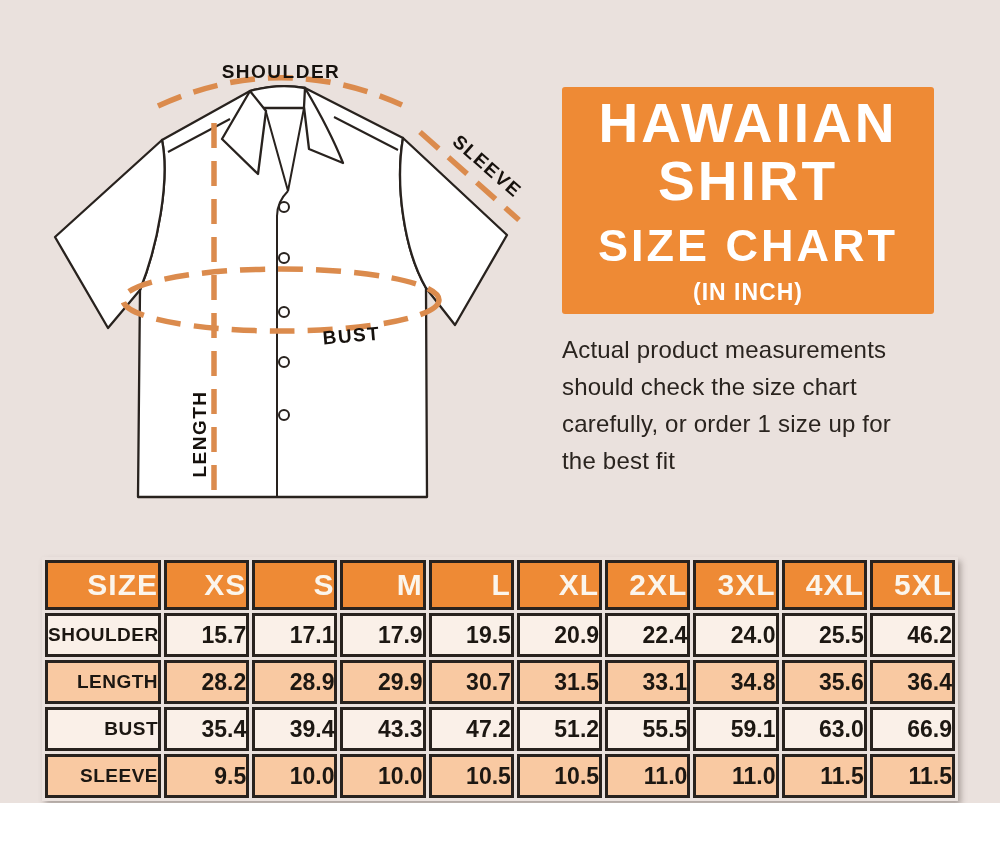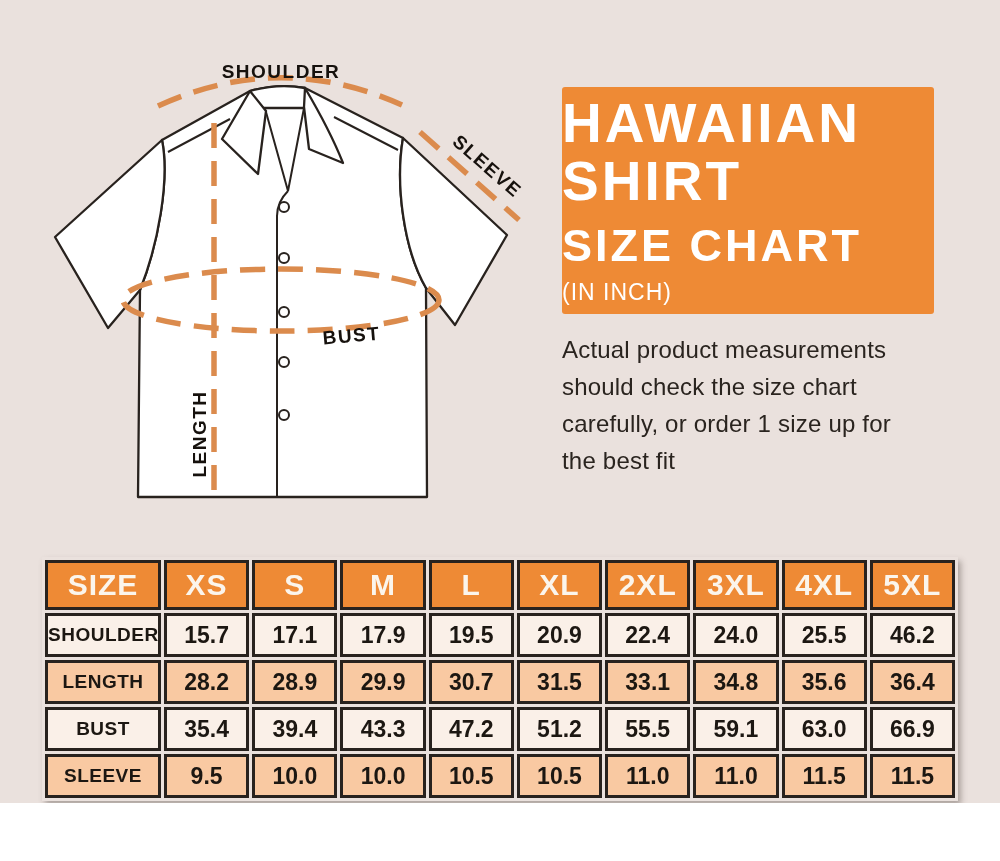--- a/index.html
+++ b/index.html
@@ -16,37 +16,37 @@
   .seam    { fill:none; stroke:var(--line,#2E2823); stroke-width:2; stroke-linejoin:round; }
   .button  { fill:#FFFFFF; stroke:var(--line,#2E2823); stroke-width:2; }
   .dash    { fill:none; stroke:var(--dash,#DB8B4D); stroke-width:5.5; stroke-dasharray:25 13; }
   .diagram-label { font-family:"Liberation Sans",sans-serif; font-weight:700; font-size:19px;
                    letter-spacing:1.5px; fill:#16110D; }
 
   
   .panel { position:absolute; left:562px; top:87px; width:380px; }
   .title-box {
     width:372px; height:227px; background:var(--accent,#EE8A35); border-radius:3px;
-    display:flex; flex-direction:column; justify-content:center; align-items:flex-start;
+    display:flex; flex-direction:column; justify-content:center; align-items:center;
     color:#FFFFFF; text-align:center;
   }
   .title-main { font-size:55px; font-weight:700; letter-spacing:3px; line-height:1.05; }
   .title-sub  { font-size:45px; font-weight:700; letter-spacing:3px; margin-top:10px; }
-  .title-unit { font-size:23px; font-weight:400; letter-spacing:1px; margin-top:7px; }
+  .title-unit { font-size:23px; font-weight:700; letter-spacing:1px; margin-top:7px; }
   .note { margin-top:17px; font-size:24px; line-height:37px; color:#2A241F; letter-spacing:0.2px; }
 
   
   table.size-chart {
     position:absolute; left:42px; top:557px; width:916px;
     border-collapse:separate; border-spacing:3px; table-layout:fixed;
     box-shadow:3px 4px 6px rgba(95,85,80,0.45);
   }
   .size-chart th, .size-chart td {
     border:3px solid var(--line,#241F1C); padding:0;
-    text-align:center; vertical-align:middle; font-weight:700; color:#1C1712;
+    text-align:right; vertical-align:middle; font-weight:700; color:#1C1712;
   }
   .size-chart thead th {
     background:var(--accent,#EE8A35); color:#FBF5EC;
     font-size:30px; letter-spacing:1px; height:44px;
   }
   .size-chart tbody th { font-size:19px; letter-spacing:0.5px; height:38px; }
   .size-chart tbody td { font-size:23px; height:38px; }
   .size-chart tbody tr:nth-child(odd)  th, .size-chart tbody tr:nth-child(odd)  td { background:var(--row-light,#FAF0E8); }
   .size-chart tbody tr:nth-child(even) th, .size-chart tbody tr:nth-child(even) td { background:var(--row-peach,#F9C9A2); }
 </style>

